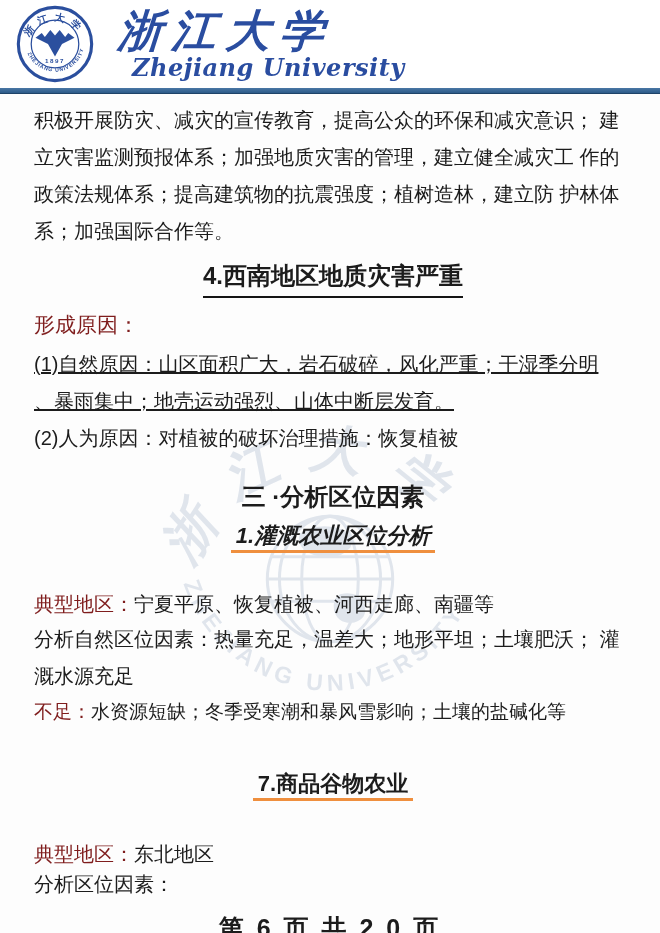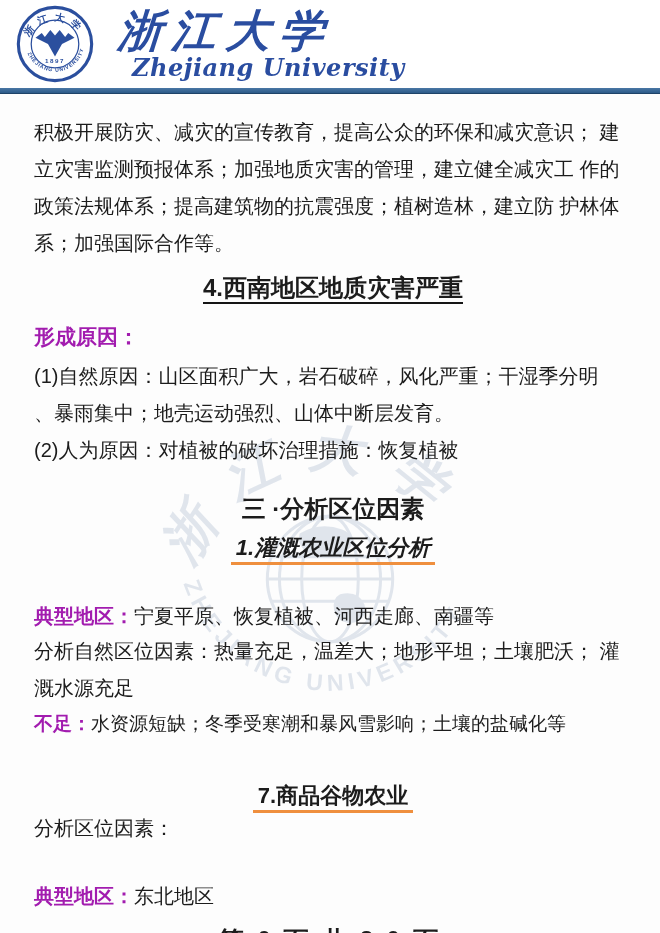--- a/index.html
+++ b/index.html
@@ -82,28 +82,28 @@
     margin: 0;
     line-height: 36px;
   }
   .sub-heading {
     text-align: center;
     font-size: 22px;
     font-weight: 700;
     margin: 0;
     line-height: 34px;
   }
-  .u-black { border-bottom: 2.5px solid #151515; padding-bottom: 1px; }
+  .u-black { border-bottom: 2.5px solid #151515; padding-bottom: 7px; }
   .u-orange { border-bottom: 3px solid #ef8f3e; padding: 0 5px 2px; }
-  .blue-label { color: #a21caf; font-weight: 700; }
-
-  #intro        { margin-top: 20px; }
+  .blue-label { color: #7f1d1d; font-weight: 400; }
+
+  #intro        { margin-top: 8px; }
   #heading-sec4 { margin-top: 8px; }
   #cause-label  { margin-top: 16px; font-size: 21px; line-height: 30px; }
-  #cause1       { margin-top: 6px; }
+  #cause1       { margin-top: 6px; text-decoration: underline; }
   #cause2       { margin-top: 0; }
   #heading-sec3 { margin-top: 22px; }
   #heading-irrigation { margin-top: 4px; font-style: italic; }
   #region1      { margin-top: 34px; line-height: 34px; font-size: 20px; }
   #analysis1    { margin-top: 0; }
   #weak-line    { margin-top: 0; line-height: 34px; font-size: 19px; }
   #heading-grain{ margin-top: 38px; }
   #region2      { margin-top: 38px; line-height: 30px; font-size: 20px; }
   #factors2     { margin-top: 0; line-height: 30px; font-size: 20px; }
 
@@ -191,21 +191,21 @@
 
     <div class="body-text" id="region1"><span class="blue-label">典型地区：</span><span>宁夏平原、恢复植被、河西走廊、南疆等</span></div>
 
     <p class="body-text" id="analysis1">分析自然区位因素：热量充足，温差大；地形平坦；土壤肥沃； 灌
 溉水源充足</p>
 
     <div class="body-text" id="weak-line"><span class="blue-label">不足：</span><span>水资源短缺；冬季受寒潮和暴风雪影响；土壤的盐碱化等</span></div>
 
     <h3 class="sub-heading" id="heading-grain"><span class="u-orange">7.商品谷物农业</span></h3>
 
+    <div class="body-text" id="region2"><span class="blue-label">典型地区：</span><span>东北地区</span></div>
+
     <div class="body-text" id="factors2"><span>分析区位因素：</span></div>
 
-    <div class="body-text" id="region2"><span class="blue-label">典型地区：</span><span>东北地区</span></div>
-
   </div>
 
   <div class="page-number">第 6 页 共 2 0 页</div>
 
 </div>
 
 </body></html>

